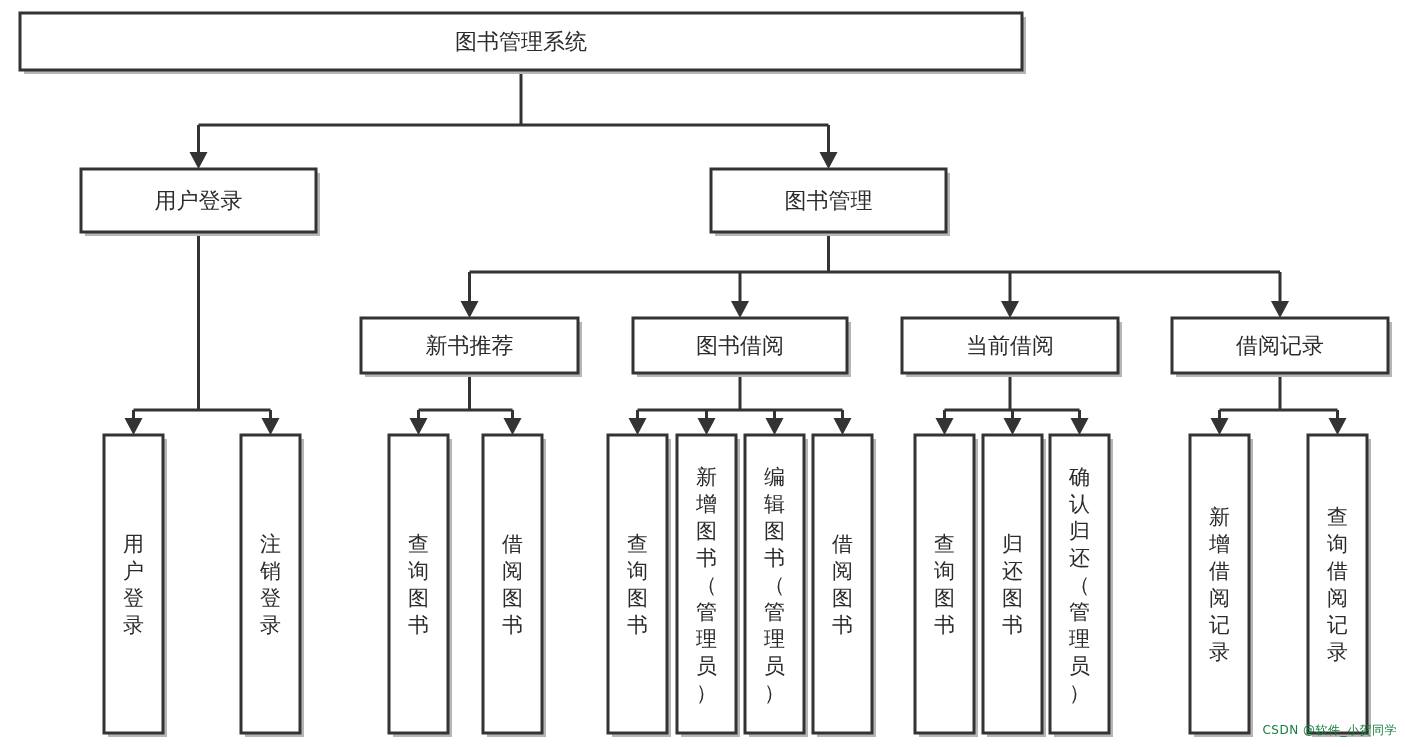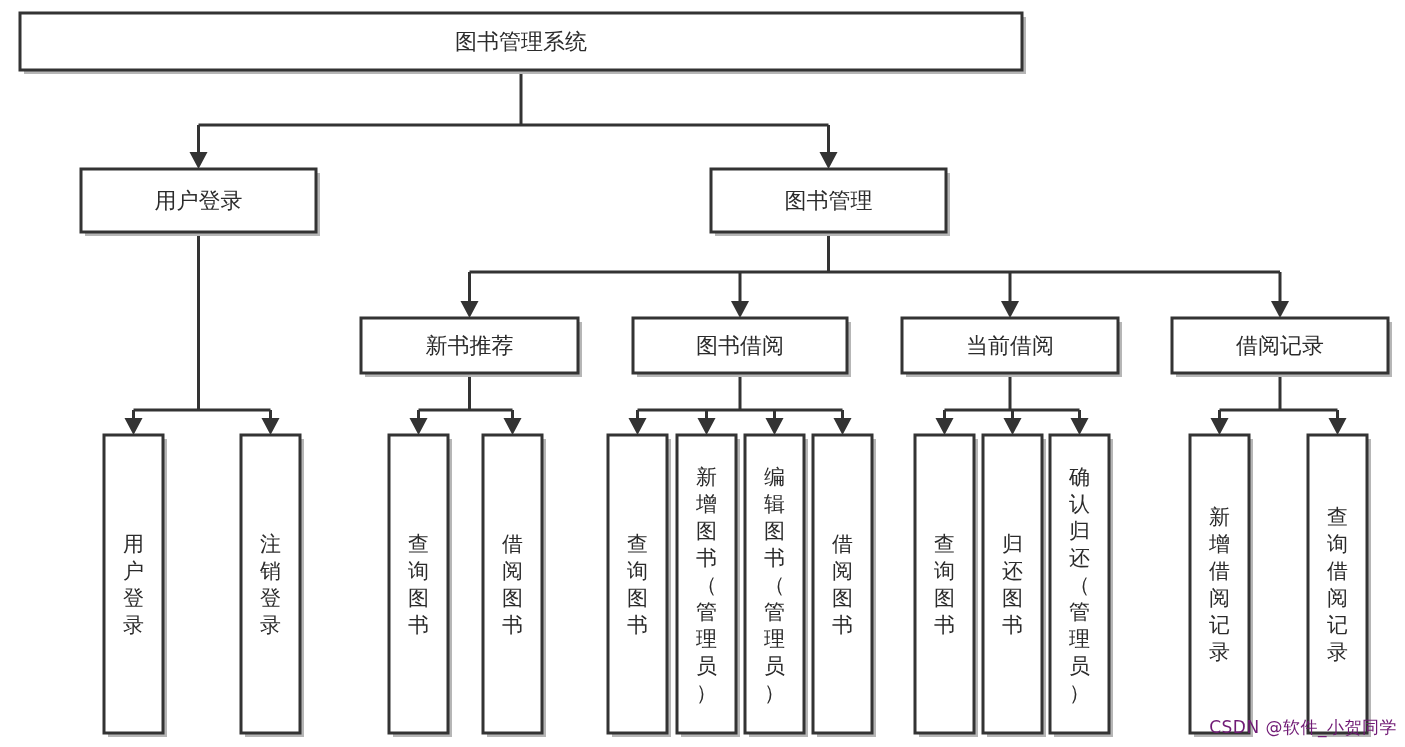--- a/index.html
+++ b/index.html
@@ -55,22 +55,22 @@
     font-family: "DejaVu Sans", "Liberation Sans", sans-serif;
     font-size: 21px;
     fill: #2b2b2b;
     text-anchor: middle;
   }
   .watermark {
     position: absolute;
     right: 8px;
     bottom: 4px;
     font-family: "DejaVu Sans", "Liberation Sans", sans-serif;
-    font-size: 17px;
-    color: #701a75;
+    font-size: 12px;
+    color: #15803d;
     letter-spacing: 0.5px;
     white-space: nowrap;
     pointer-events: none;
     text-align: right;
   }
 </style>
 </head>
 <body>
 
 <div id="diagram-root">

